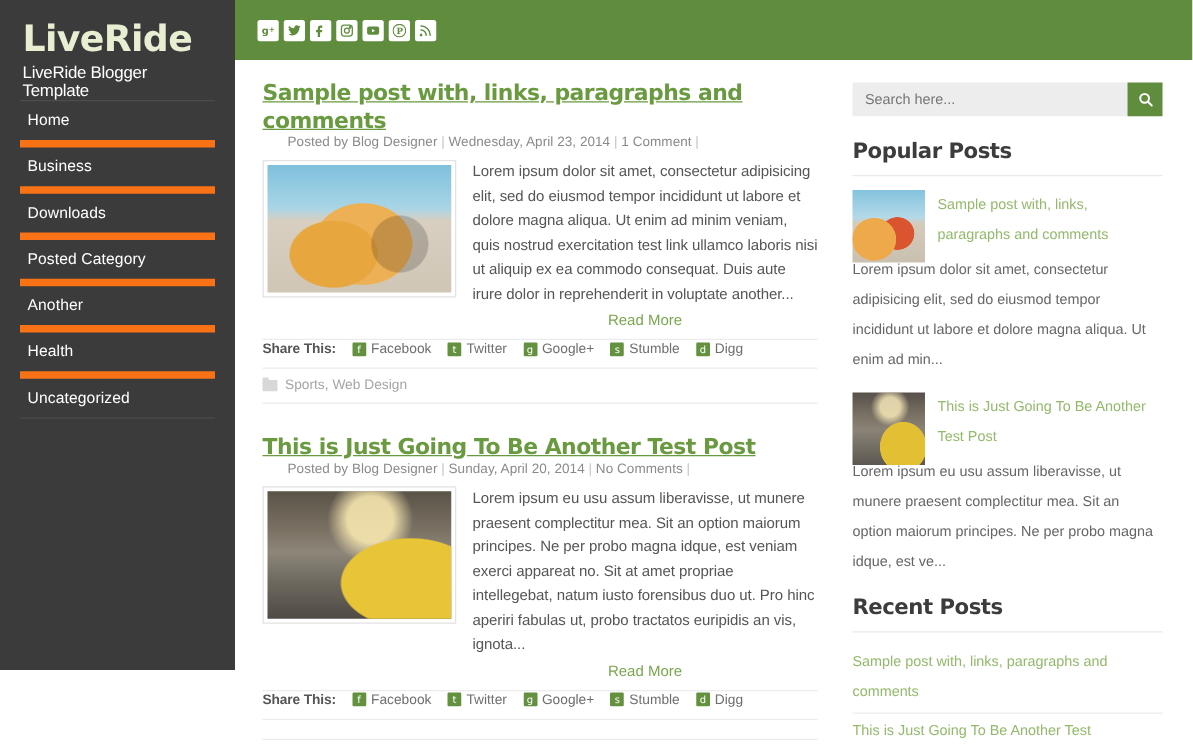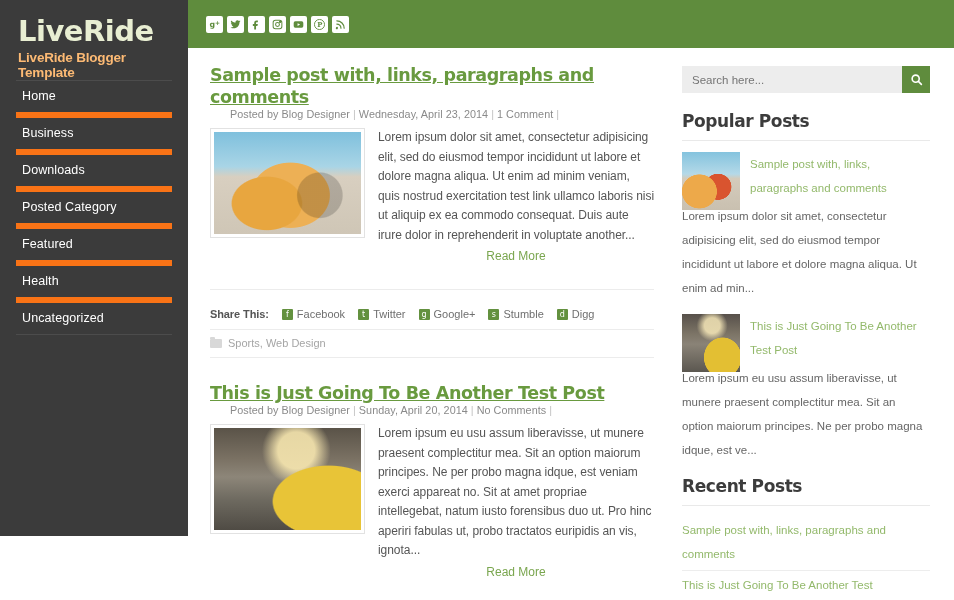--- a/index.html
+++ b/index.html
@@ -19,22 +19,22 @@
     position: relative;
   }
   .brand { padding: 14px 18px 0 18px; }
   .brand-title {
     font-family: "DejaVu Sans", sans-serif;
     font-size: 29px; font-weight: bold;
     color: #e8eed2; letter-spacing: -0.5px;
     line-height: 34px;
   }
   .brand-sub {
-    font-size: 13.5px; font-weight: bold;
-    color: #fdba74; margin-top: 2px; letter-spacing: -0.2px;
+    font-size: 13.5px; font-weight: normal;
+    color: #ffffff; margin-top: 2px; letter-spacing: -0.2px;
   }
   .nav { padding: 0 16px; }
   .nav-item {
     display: block;
     padding: 8px 0 9px 6px;
     font-size: 12.5px; color: #ffffff;
     border-top: 6px solid #f97316;
     text-decoration: none;
     letter-spacing: 0.1px;
   }
@@ -97,21 +97,21 @@
     font-size: 12px; color: #555; line-height: 19.5px;
     letter-spacing: -0.05px;
   }
   .readmore {
     text-align: center; font-size: 12px; color: #7aa64f;
     margin-top: 4px; text-decoration: none; display: block;
   }
   .share {
     display: flex; align-items: center; gap: 13px;
     border-top: 1px solid #ececec;
-    margin-top: 26px; padding-top: 18px;
+    margin-top: 8px; padding-top: 1px;
     font-size: 11px;
   }
   .share-label { font-weight: bold; color: #555; letter-spacing: -0.1px;}
   .share a {
     color: #6f6f6f; text-decoration: none;
     display: flex; align-items: center; gap: 4px;
   }
   .share-ic {
     width: 11px; height: 11px; border-radius: 1px;
     background: #63913f; display: inline-block;
@@ -212,21 +212,21 @@
   <div class="leftbar">
     <div class="brand">
       <div class="brand-title">LiveRide</div>
       <div class="brand-sub">LiveRide Blogger Template</div>
     </div>
     <nav class="nav">
       <a class="nav-item" href="#">Home</a>
       <a class="nav-item" href="#">Business</a>
       <a class="nav-item" href="#">Downloads</a>
       <a class="nav-item" href="#">Posted Category</a>
-      <a class="nav-item" href="#">Featured</a>
+      <a class="nav-item" href="#">Another</a>
       <a class="nav-item" href="#">Health</a>
       <a class="nav-item" href="#">Uncategorized</a>
     </nav>
   </div>
 
   <div class="right">
 
     <div class="topbar">
       <div class="social">
         <a class="sico" href="#">

